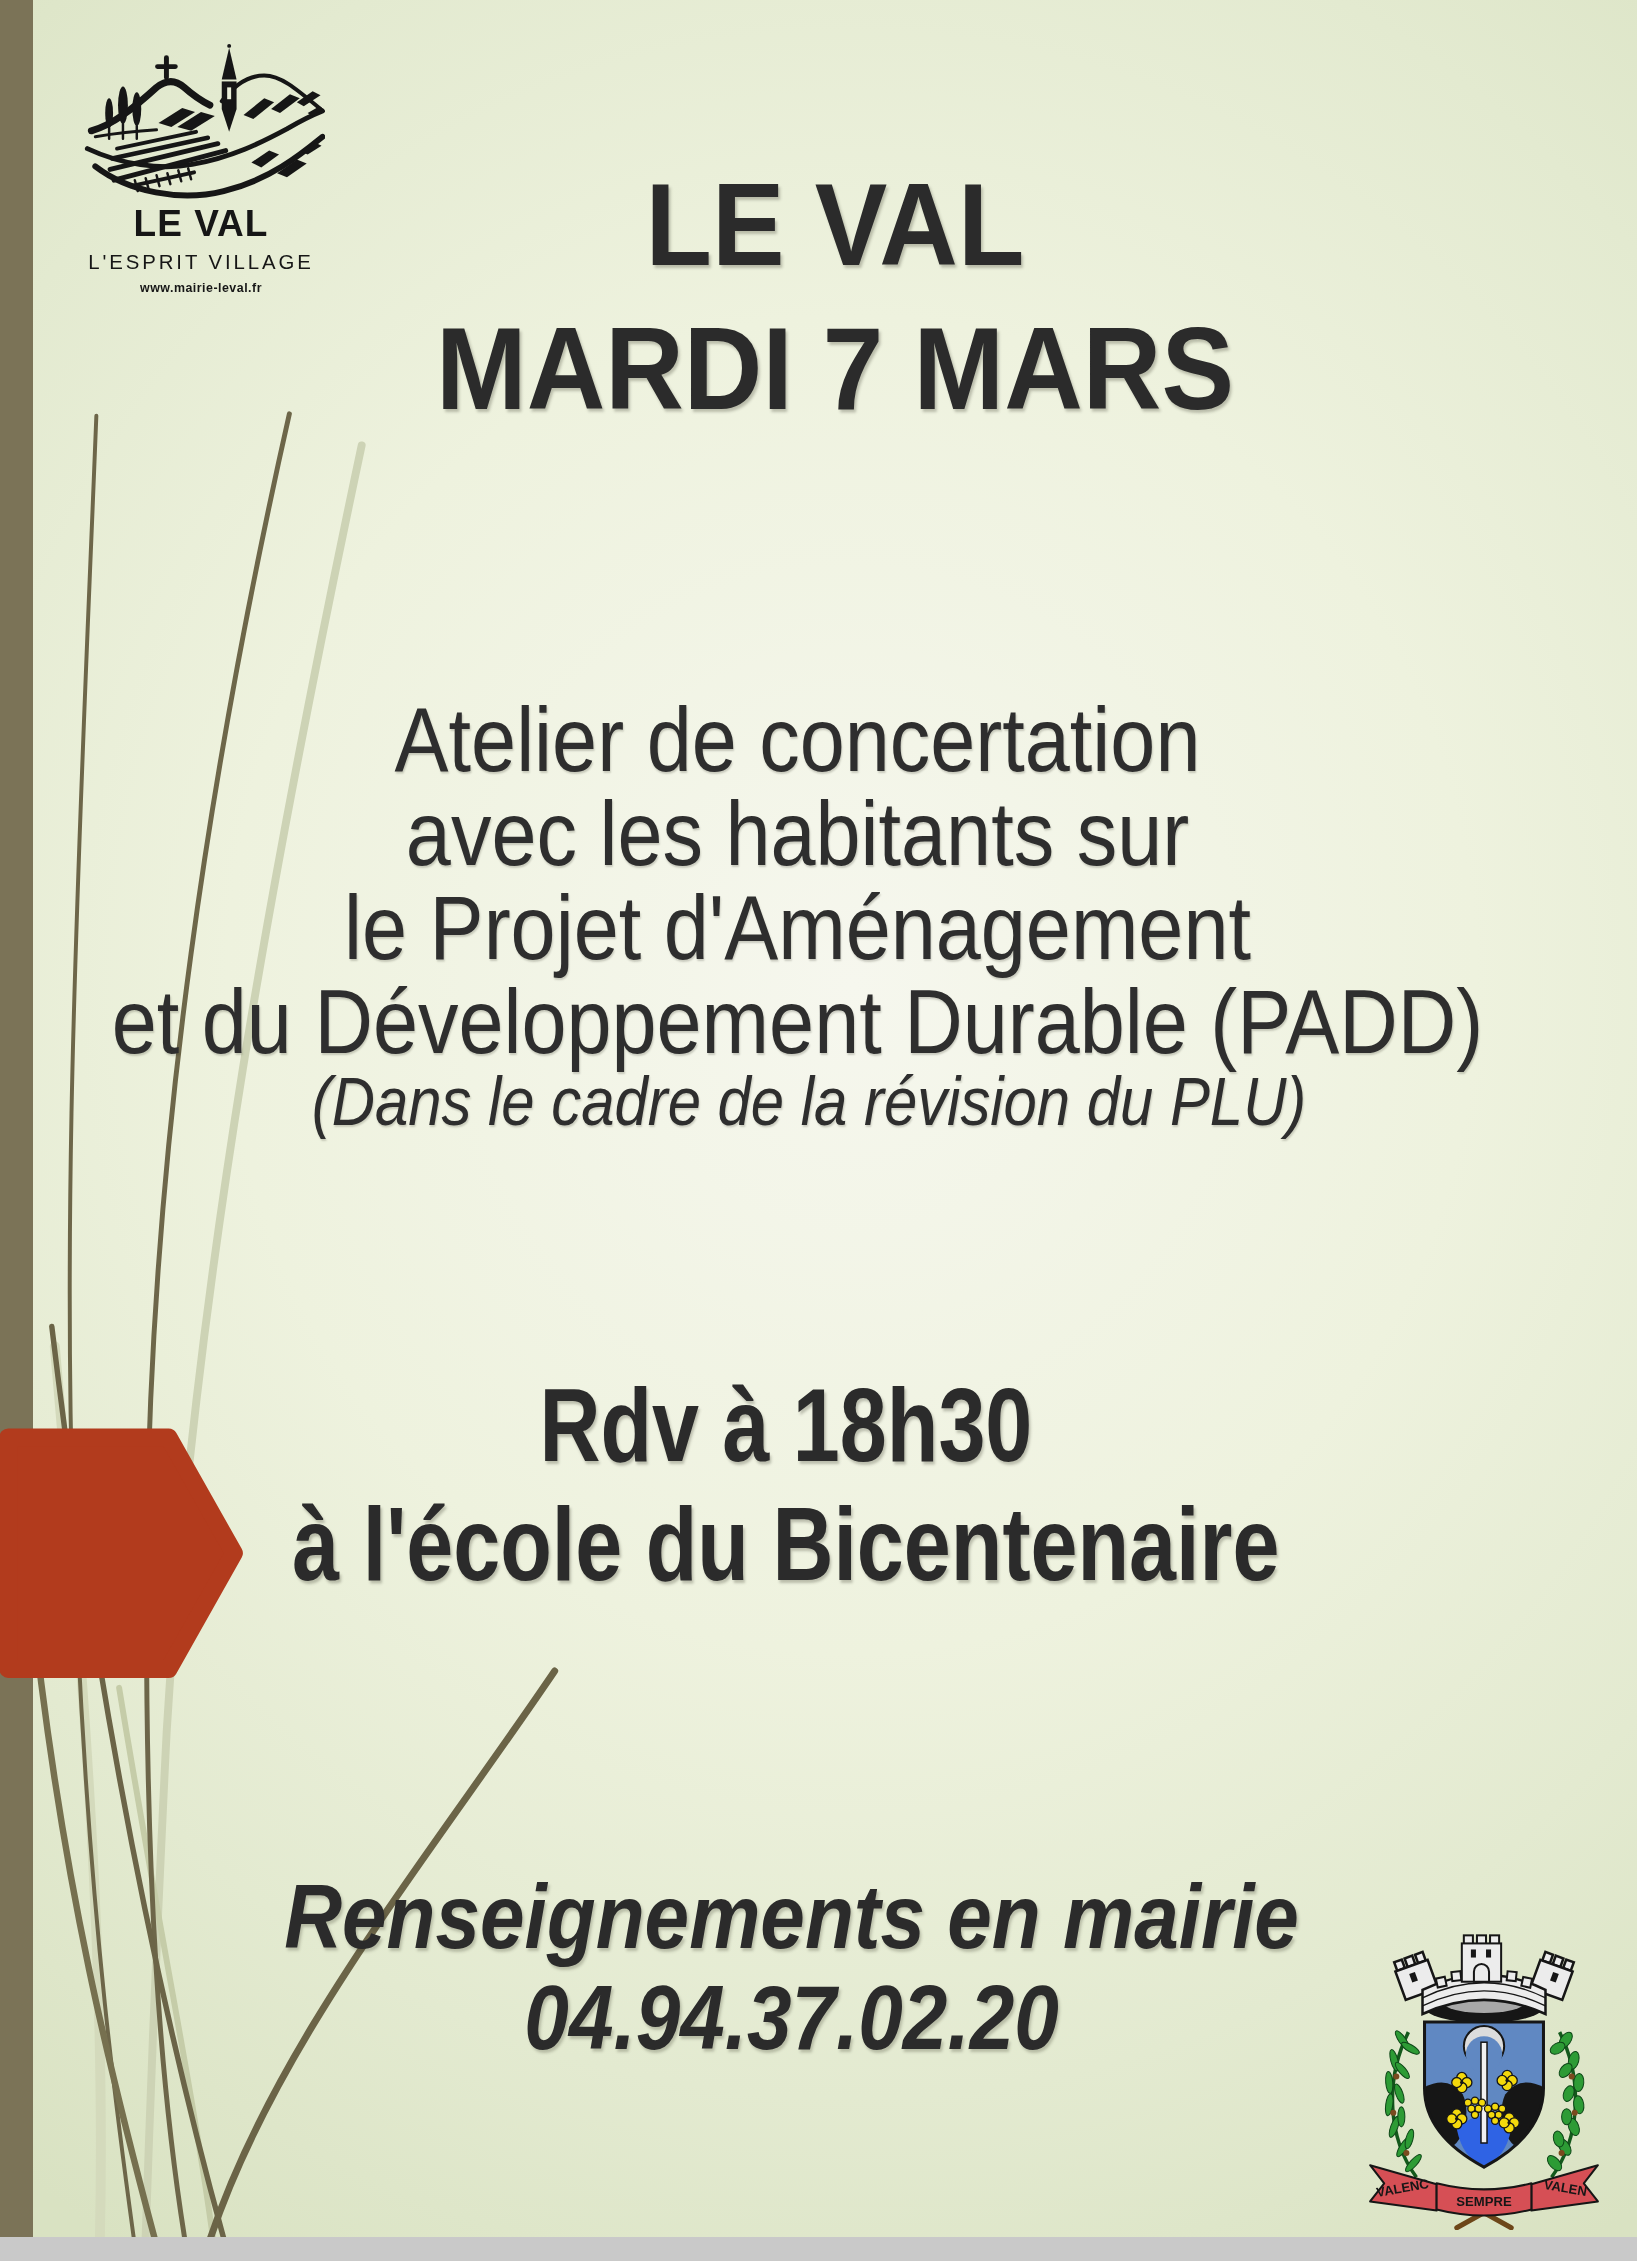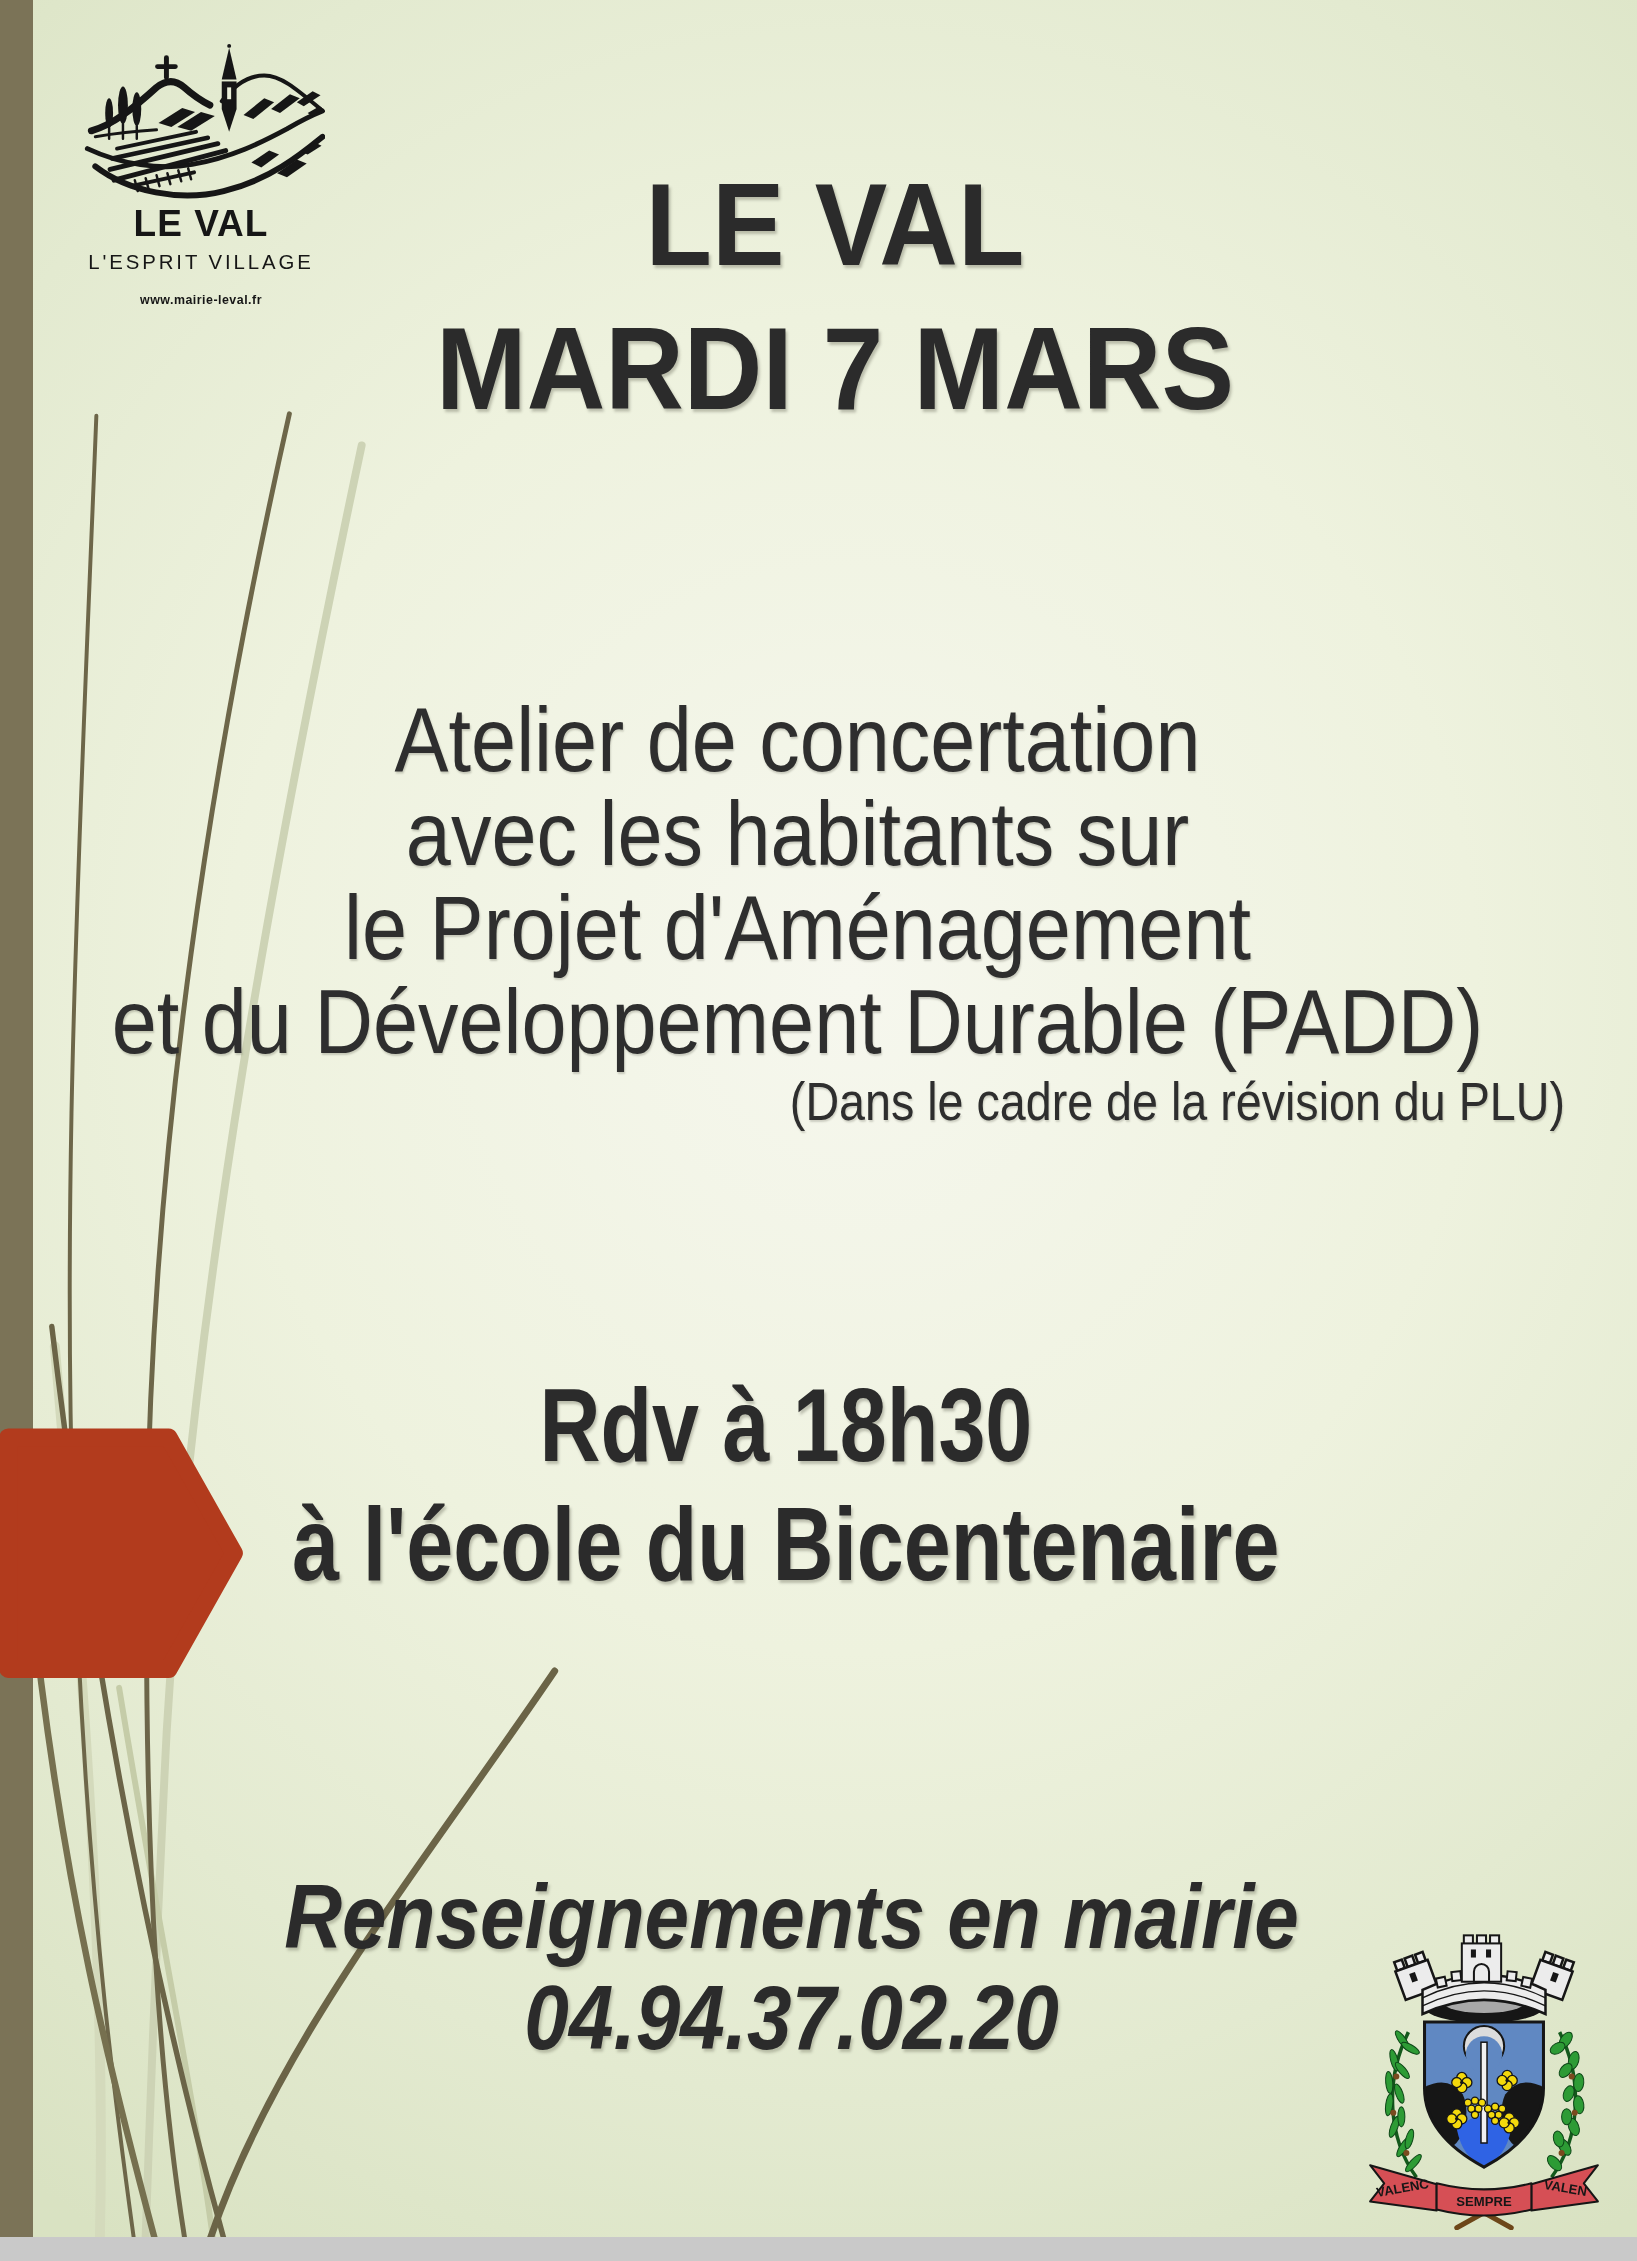--- a/index.html
+++ b/index.html
@@ -19,37 +19,37 @@
   .squeeze{display:inline-block;transform-origin:50% 50%;}
 
   .title-block{left:32px;right:0;top:153px;font-size:117px;line-height:144px;font-weight:bold;
     text-shadow:2px 3px 3px rgba(50,50,35,.28);}
   .title-block .squeeze{transform:scaleX(.93);}
 
   .body-block{left:1px;right:44px;top:693px;font-size:91px;line-height:94px;font-weight:normal;
     color:#2e2e2e;text-shadow:1px 2px 2px rgba(50,50,35,.22);}
   .body-block .squeeze{transform:scaleX(.89);}
 
-  .note-block{left:0;right:20px;top:1057px;font-size:53px;line-height:89px;
-    color:#2e2e2e;text-shadow:1px 2px 2px rgba(50,50,35,.2);text-align:right;}
+  .note-block{left:0;right:20px;top:1057px;font-size:68px;line-height:89px;font-style:italic;
+    color:#2e2e2e;text-shadow:1px 2px 2px rgba(50,50,35,.2);}
   .note-block .squeeze{transform:scaleX(.88);}
 
   .rdv-block{left:0;right:79px;top:1366px;font-size:103px;line-height:119px;font-weight:bold;
     text-shadow:2px 3px 3px rgba(50,50,35,.28);padding-left:12px;}
   .rdv-block .squeeze{transform:scaleX(.82);}
 
   .contact-block{left:0;right:79px;top:1866px;font-size:91px;line-height:101px;
     font-weight:bold;font-style:italic;text-shadow:2px 3px 3px rgba(50,50,35,.25);padding-left:24px;}
   .contact-block .squeeze{transform:scaleX(.88);}
 
   .logo{position:absolute;left:77px;top:36px;width:248px;text-align:center;color:#161616;}
   .logo-name{font-size:37px;font-weight:bold;letter-spacing:1px;line-height:1;margin-top:2px;}
   .logo-tagline{font-size:21px;font-weight:400;letter-spacing:3px;line-height:1;margin-top:9px;
     transform:scaleX(.97);transform-origin:50% 50%;}
-  .logo-url{font-size:12.4px;font-weight:bold;letter-spacing:0.5px;line-height:1;margin-top:22px;}
+  .logo-url{font-size:12.4px;font-weight:bold;letter-spacing:0.5px;line-height:1;margin-top:10px;}
 
   .crest{position:absolute;left:1358px;top:1929px;}
 </style>
 </head>
 <body>
 
 <div class="page">
 
   <div class="leftbar"></div>
 

